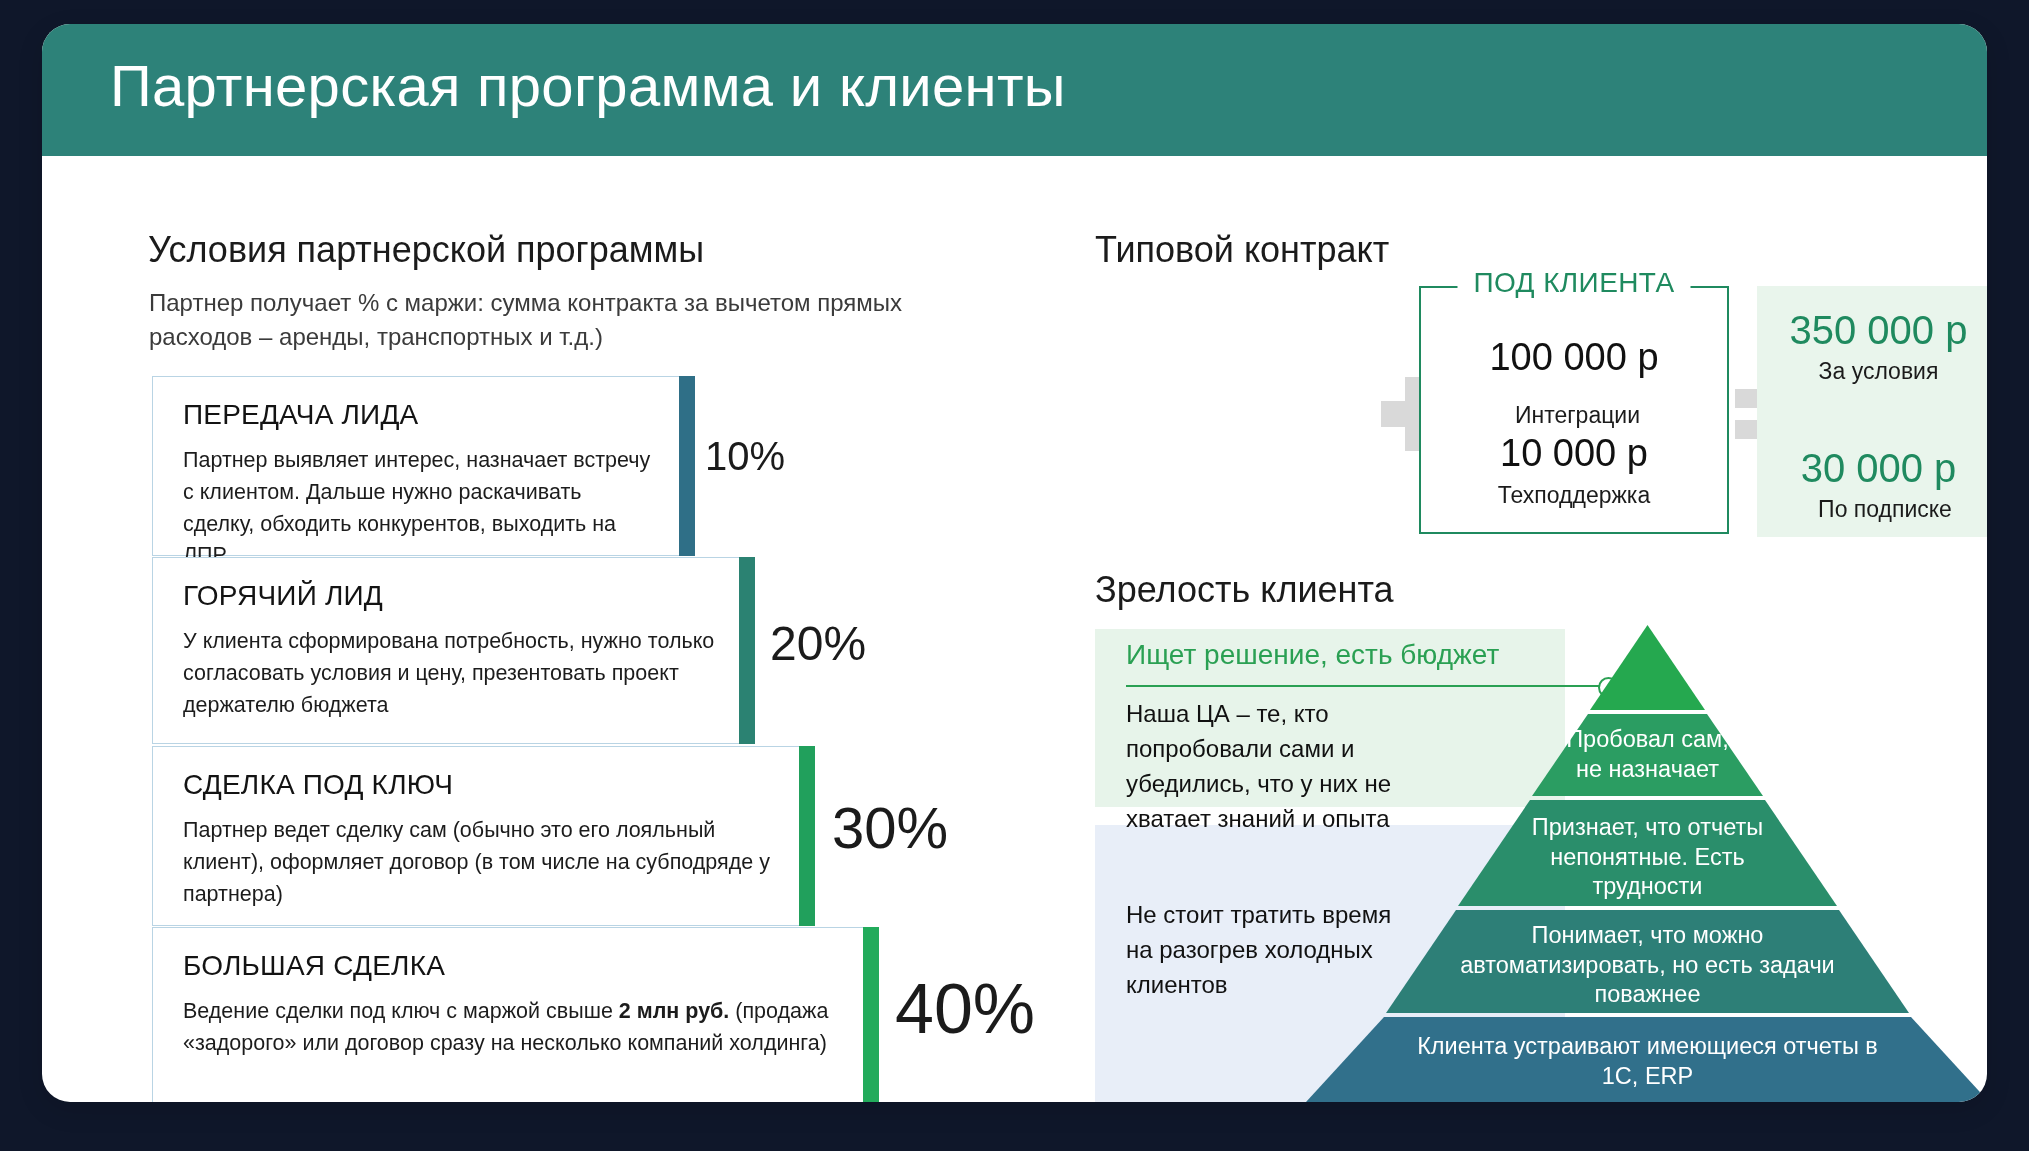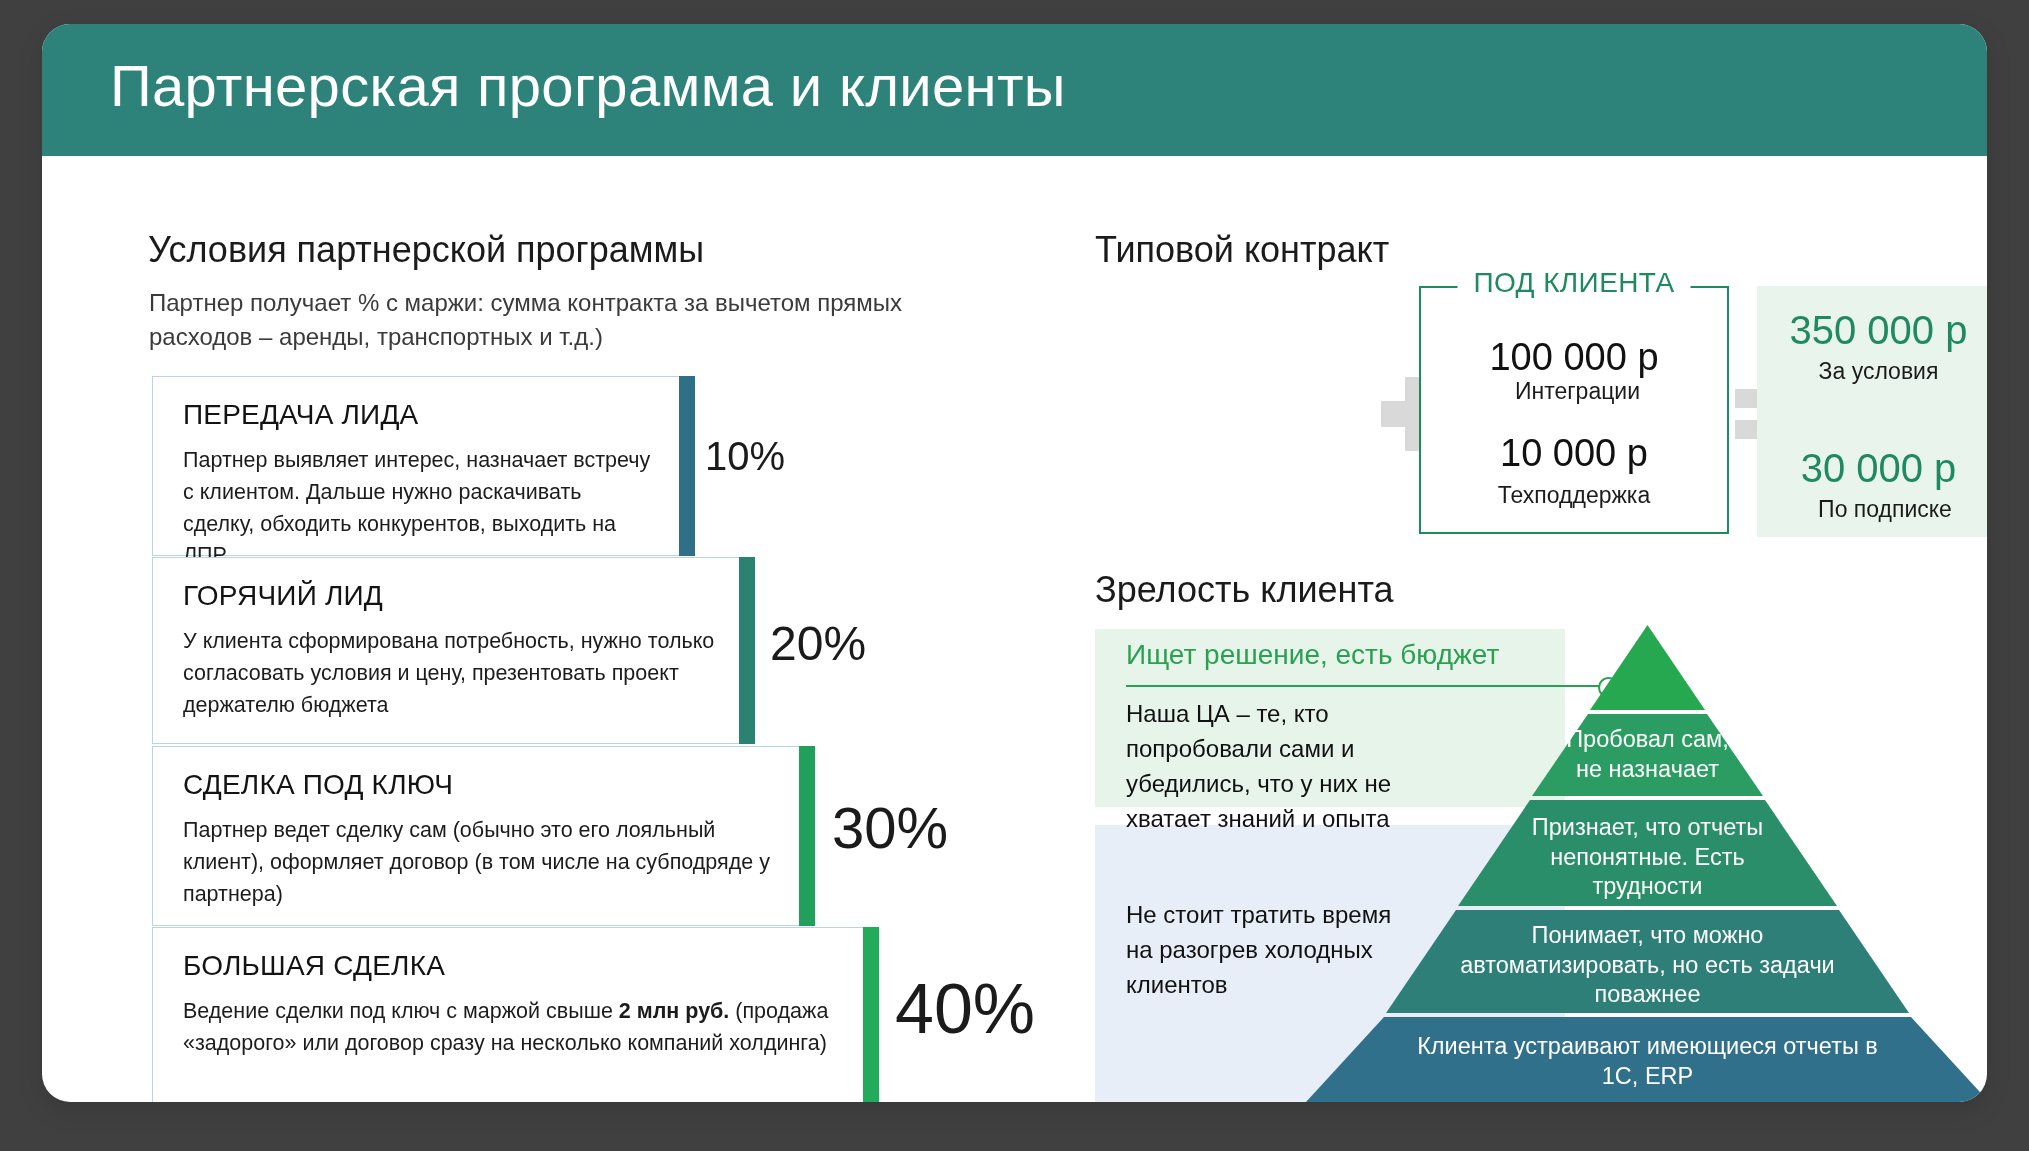--- a/index.html
+++ b/index.html
@@ -5,21 +5,21 @@
   html, body {
     margin: 0;
     padding: 0;
     background: #f0f0f0;
     font-family: "Liberation Sans", "DejaVu Sans", sans-serif;
   }
   #slide {
     position: relative;
     width: 2029px;
     height: 1151px;
-    background: #404040;
+    background: #0f172a;
     overflow: hidden;
   }
   .card {
     position: absolute;
     left: 42px;
     top: 24px;
     width: 1945px;
     height: 1078px;
     background: #ffffff;
     border-radius: 28px;
@@ -255,21 +255,21 @@
 
 
     <div>
       <div class="plus-h" style="left:1339px; top:377px; width:74px; height:26px;"></div>
       <div class="plus-v" style="left:1363px; top:353px; width:26px; height:74px;"></div>
     </div>
 
     <div class="cbox" style="left:1377px; top:262px; width:310px; height:248px;">
       <div class="legend">ПОД КЛИЕНТА</div>
       <div class="amount" style="top:48px;">100 000 р</div>
-      <div class="caption" style="top:90px;padding-left:7px;">Интеграции</div>
+      <div class="caption" style="top:114px;padding-left:7px;">Интеграции</div>
       <div class="amount" style="top:144px;">10 000 р</div>
       <div class="caption" style="top:194px;">Техподдержка</div>
     </div>
 
     <div>
       <div class="eq-bar" style="left:1693px; top:365px; width:46px; height:19px;"></div>
       <div class="eq-bar" style="left:1693px; top:396px; width:46px; height:19px;"></div>
     </div>
 
     <div class="rbox" style="left:1715px; top:262px; width:243px; height:146px;">

